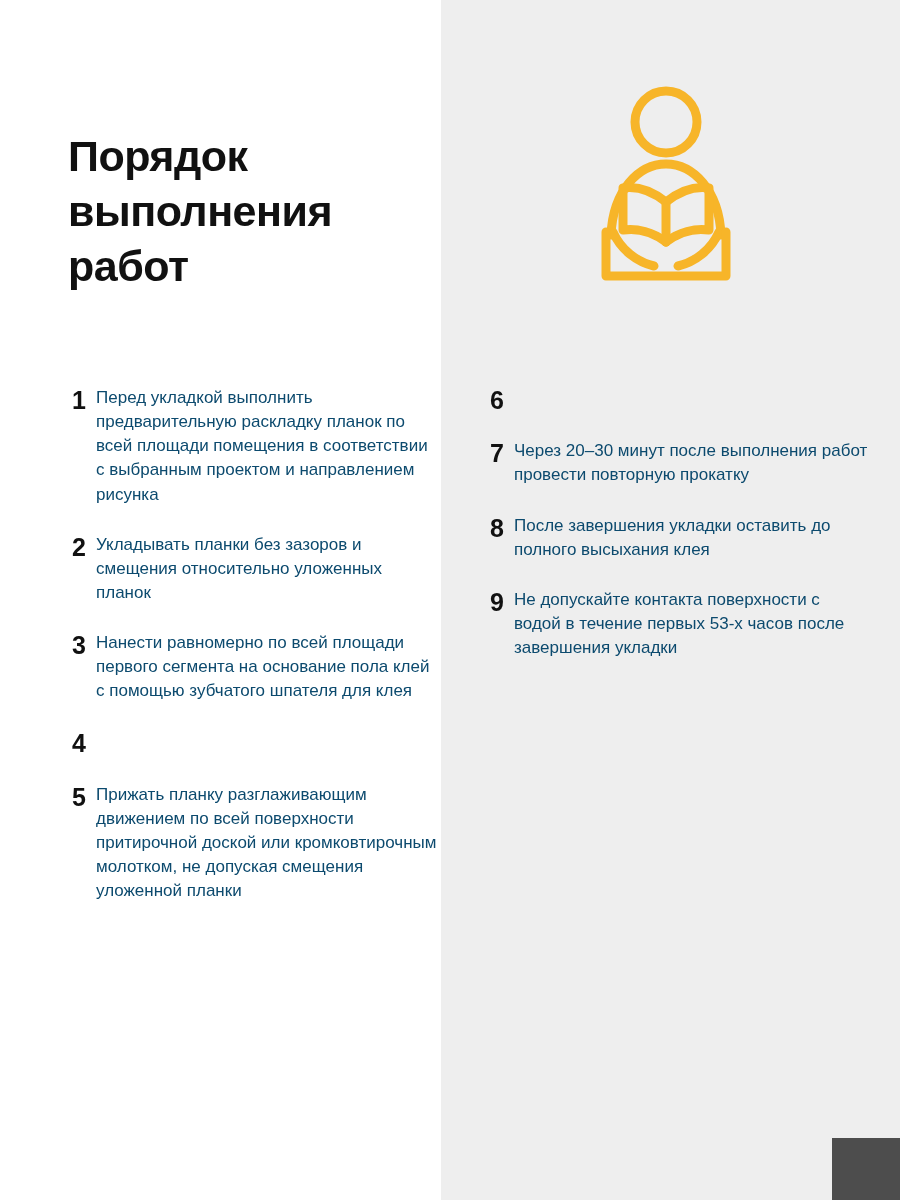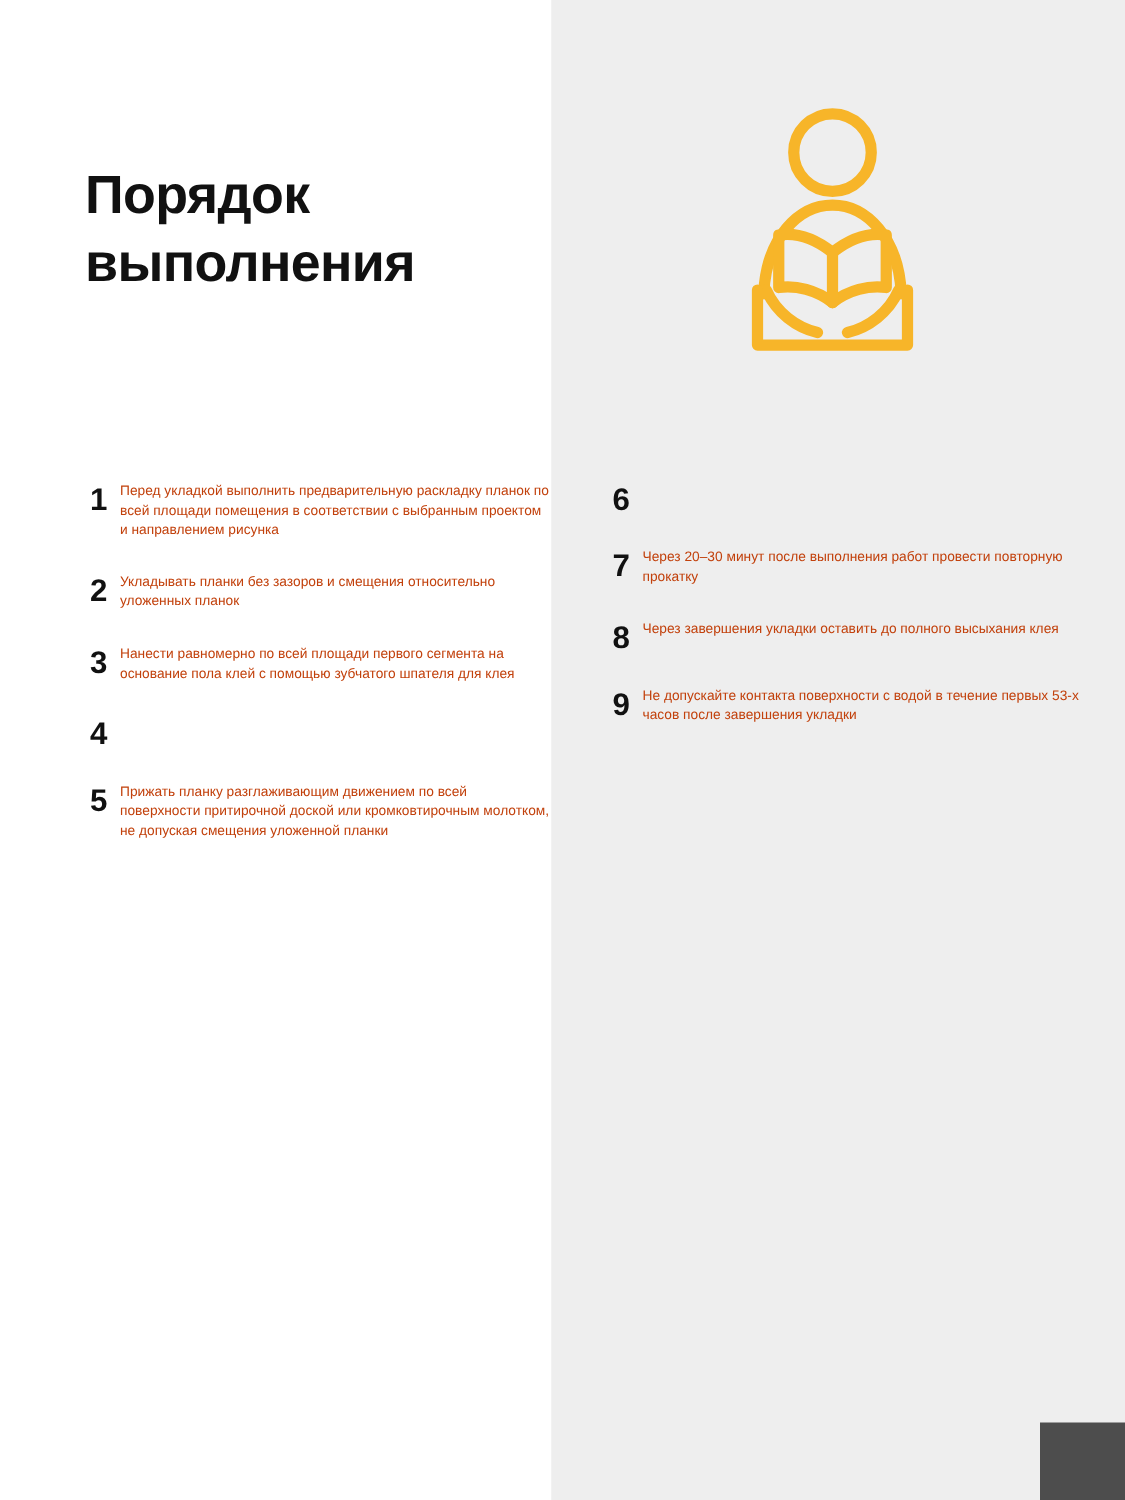--- a/index.html
+++ b/index.html
@@ -83,23 +83,23 @@
     padding-left: 6px;
     box-sizing: border-box;
   }
   .num.right-align {
     text-align: right;
     padding-left: 0;
     padding-right: 10px;
   }
   .text {
     flex: 1 1 auto;
-    font-size: 11px;
+    font-size: 17px;
     line-height: 1.42;
-    color: #c2410c;
+    color: #0c4a6e;
   }
 
   
   .corner {
     position: absolute;
     right: 0;
     bottom: 0;
     width: 68px;
     height: 62px;
     background: #4d4d4d;
@@ -108,20 +108,21 @@
 </head>
 <body>
 
 <div class="page">
 
   <div class="col-left">
 
     <h1 class="title">
       <span>Порядок</span><br>
       <span>выполнения</span><br>
+      <span>работ</span>
     </h1>
 
     <div class="list left">
 
       <div class="item">
         <div class="num right-align">1</div>
         <div class="text">Перед укладкой выполнить предварительную раскладку планок по всей площади помещения в соответствии с выбранным проектом и направлением рисунка</div>
       </div>
 
       <div class="item">
@@ -175,21 +176,21 @@
         <div class="num right-align">6</div>
       </div>
 
       <div class="item">
         <div class="num right-align">7</div>
         <div class="text">Через 20–30 минут после выполнения работ провести повторную прокатку</div>
       </div>
 
       <div class="item">
         <div class="num right-align">8</div>
-        <div class="text">Через завершения укладки оставить до полного высыхания клея</div>
+        <div class="text">После завершения укладки оставить до полного высыхания клея</div>
       </div>
 
       <div class="item">
         <div class="num right-align">9</div>
         <div class="text">Не допускайте контакта поверхности с водой в течение первых 53-х часов после завершения укладки</div>
       </div>
 
     </div>
 
     <div class="corner"></div>

